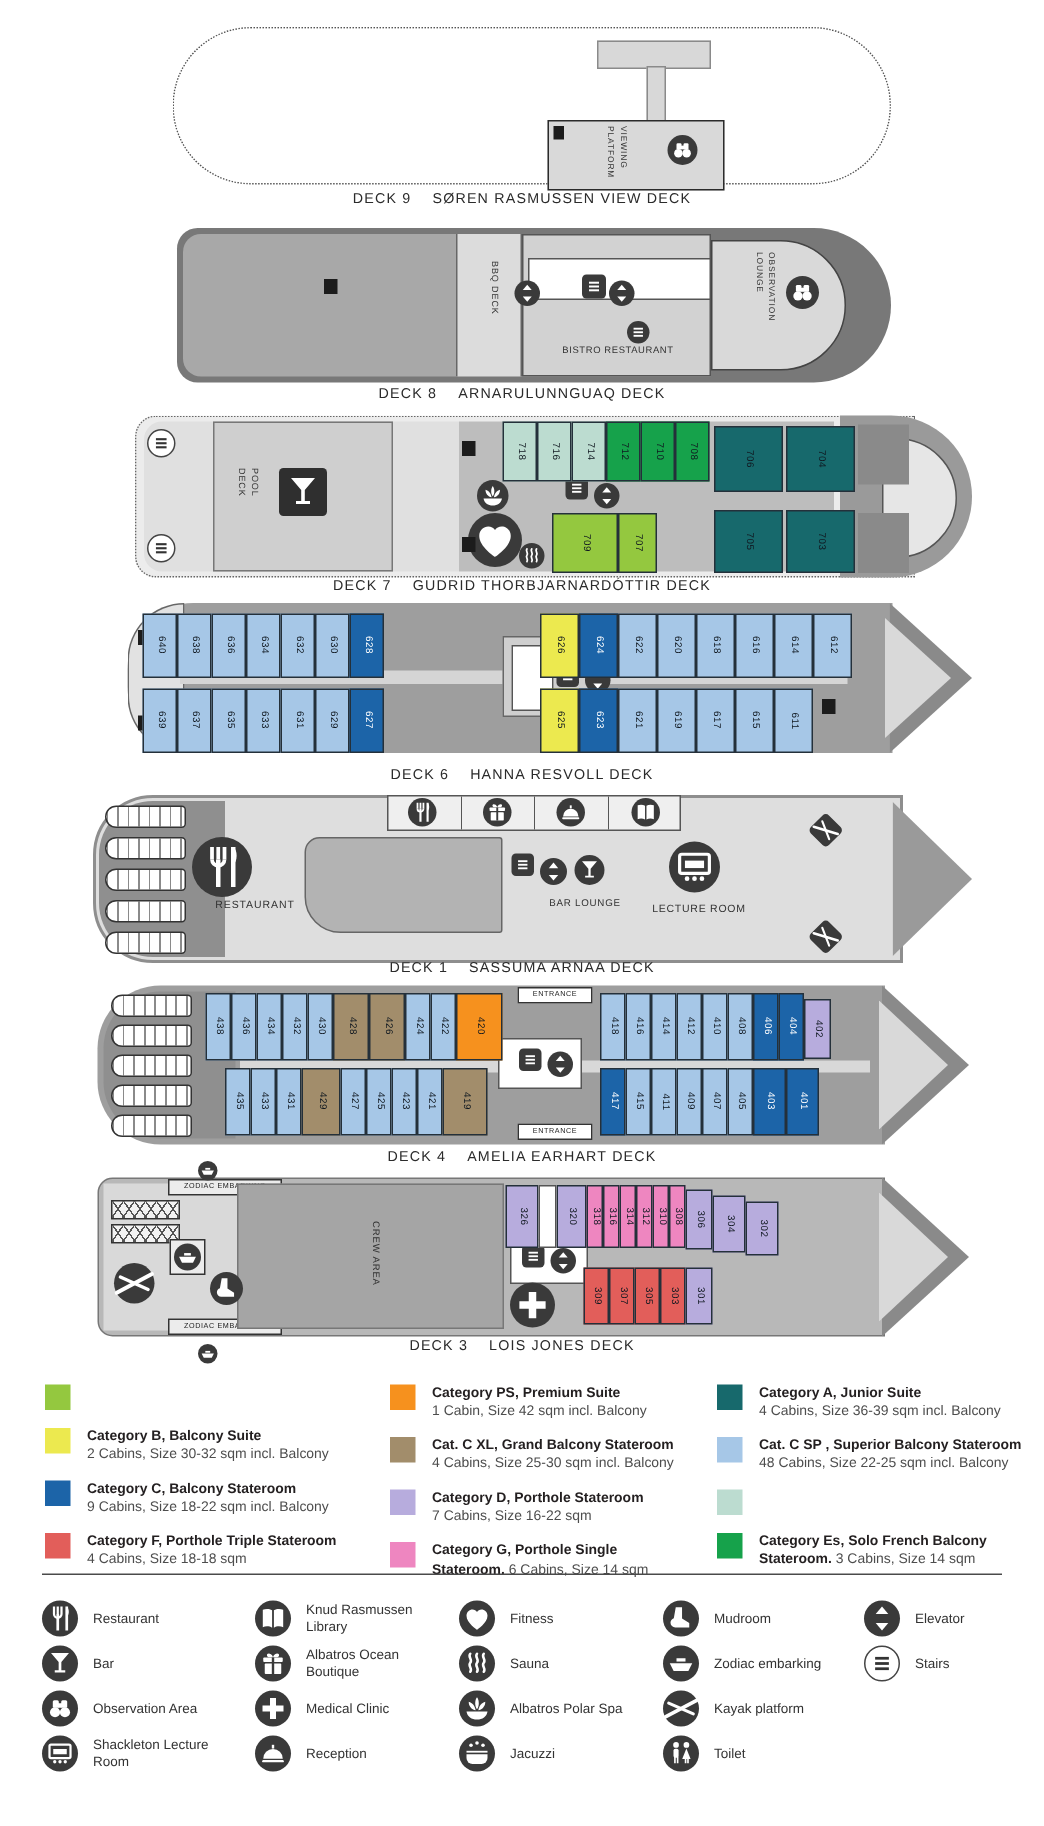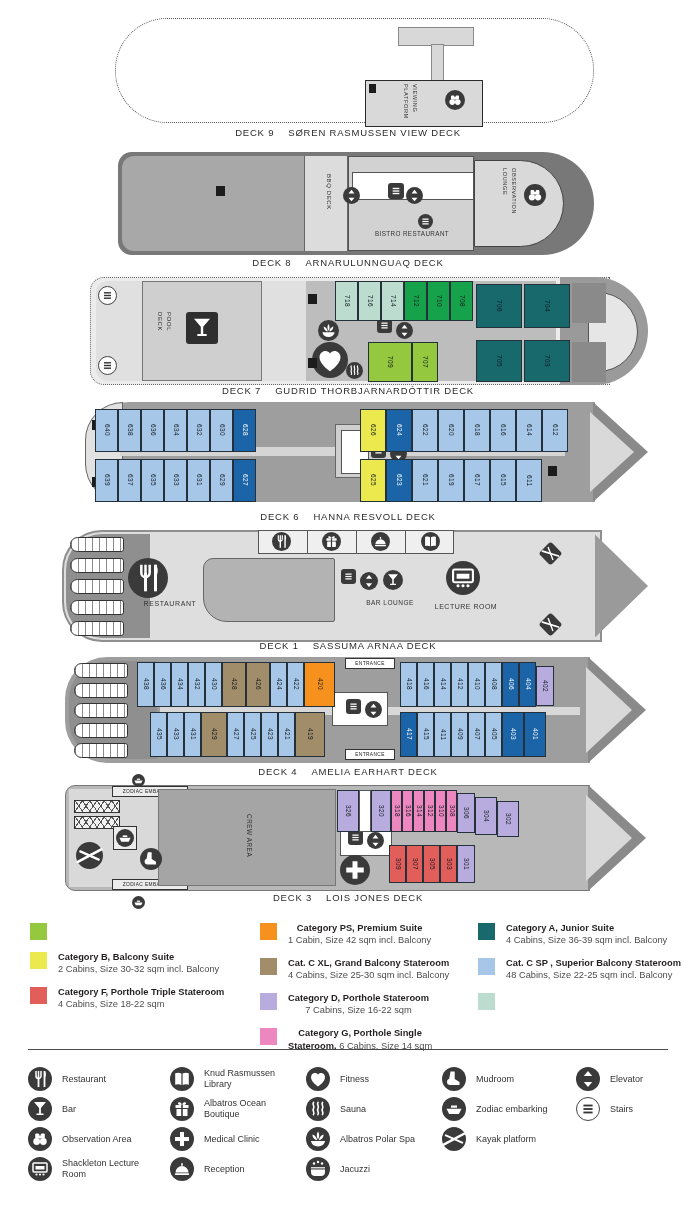--- a/index.html
+++ b/index.html
@@ -157,25 +157,29 @@
   <div class="abs" id="cat-legend" style="left:0;top:922px;">
       <div class="abs" style="left: 30px; top: 0px; width: 215px;">
         <div class="cat-item">
           <div class="cat-sw" style="background: rgb(148, 200, 63);"></div>
         </div>
         <div class="cat-item">
           <div class="cat-sw" style="background: rgb(236, 233, 79);"></div>
           <div class="cat-tx"><b>Category B, Balcony Suite</b><br><span class="ds">2 Cabins, Size 30-32 sqm incl. Balcony</span></div>
         </div>
         <div class="cat-item">
+          <div class="cat-sw" style="background: rgb(28, 100, 168);"></div>
+          <div class="cat-tx"><b>Category C, Balcony Stateroom</b><br><span class="ds">9 Cabins, Size 18-22 sqm incl. Balcony</span></div>
+        </div>
+        <div class="cat-item">
           <div class="cat-sw" style="background: rgb(226, 94, 90);"></div>
-          <div class="cat-tx"><b>Category F, Porthole Triple Stateroom</b><br><span class="ds">4 Cabins, Size 18-22 sqm</span></div>
-        </div>
-      </div>
-      <div class="abs" style="left: 260px; top: 0px; width: 215px; text-align: center;">
+          <div class="cat-tx"><b>Category F, Porthole Triple Stateroom</b><br><span class="ds">4 Cabins, Size 18-18 sqm</span></div>
+        </div>
+      </div>
+      <div class="abs" style="left: 260px; top: 0px; width: 215px;">
         <div class="cat-item">
           <div class="cat-sw" style="background: rgb(246, 145, 30);"></div>
           <div class="cat-tx"><b>Category PS, Premium Suite</b><br><span class="ds">1 Cabin, Size 42 sqm incl. Balcony</span></div>
         </div>
         <div class="cat-item">
           <div class="cat-sw" style="background: rgb(162, 141, 107);"></div>
           <div class="cat-tx"><b>Cat. C XL, Grand Balcony Stateroom</b><br><span class="ds">4 Cabins, Size 25-30 sqm incl. Balcony</span></div>
         </div>
         <div class="cat-item">
           <div class="cat-sw" style="background: rgb(183, 172, 221);"></div>
@@ -190,20 +194,24 @@
         <div class="cat-item">
           <div class="cat-sw" style="background: rgb(23, 105, 108);"></div>
           <div class="cat-tx"><b>Category A, Junior Suite</b><br><span class="ds">4 Cabins, Size 36-39 sqm incl. Balcony</span></div>
         </div>
         <div class="cat-item">
           <div class="cat-sw" style="background: rgb(166, 199, 231);"></div>
           <div class="cat-tx"><b>Cat. C SP , Superior Balcony Stateroom</b><br><span class="ds">48 Cabins, Size 22-25 sqm incl. Balcony</span></div>
         </div>
         <div class="cat-item">
           <div class="cat-sw" style="background: rgb(188, 220, 208);"></div>
+        </div>
+        <div class="cat-item">
+          <div class="cat-sw" style="background: rgb(22, 162, 75);"></div>
+          <div class="cat-tx"><b>Category Es, Solo French Balcony</b><br><b class="t2">Stateroom.</b> <span class="ds">3 Cabins, Size 14 sqm</span></div>
         </div>
       </div>
     </div>
   <div class="abs" style="left:28px;top:1049px;width:640px;height:1px;background:#4a4a4a;"></div>
   <div class="abs" id="fac-legend" style="left:0;top:1064px;">
       <div class="abs" style="left: 28px; top: 0px; width: 132px;">
         <div class="fac-item">
           <span class="icn" style="left: 0px; top: 0px; width: 24px; height: 24px; position: relative;">
             <svg viewBox="0 0 24 24" fill="none" stroke="#fff" stroke-width="1.5">
               <path d="M8 4v5M10.5 4v5M13 4v5"></path>
@@ -350,20 +358,35 @@
           <div class="fac-lb">Zodiac embarking</div>
         </div>
         <div class="fac-item">
           <span class="icn" style="left: 0px; top: 0px; width: 24px; height: 24px; position: relative;">
             <svg viewBox="0 0 24 24" fill="#fff">
               <rect x="-1" y="10.9" width="26" height="2.4" rx="1.2" transform="rotate(-28 12 12)"></rect>
               <rect x="2" y="11" width="20" height="2" rx="1" transform="rotate(24 12 12)"></rect>
             </svg>
           </span>
           <div class="fac-lb">Kayak platform</div>
+        </div>
+        <div class="fac-item">
+          <span class="icn" style="left: 0px; top: 0px; width: 24px; height: 24px; position: relative;">
+            <svg viewBox="0 0 24 24" fill="#fff">
+              <circle cx="8.7" cy="6.3" r="1.9"></circle>
+              <rect x="7" y="8.8" width="3.4" height="6" rx="1.2"></rect>
+              <rect x="7.4" y="14.2" width="1.1" height="4.3"></rect>
+              <rect x="9.2" y="14.2" width="1.1" height="4.3"></rect>
+              <circle cx="15.6" cy="6.3" r="1.9"></circle>
+              <path d="M15.6 8.6l2.8 7h-5.6z"></path>
+              <rect x="14.5" y="15.2" width="1.1" height="3.3"></rect>
+              <rect x="16.1" y="15.2" width="1.1" height="3.3"></rect>
+            </svg>
+          </span>
+          <div class="fac-lb">Toilet</div>
         </div>
       </div>
       <div class="abs" style="left: 576px; top: 0px; width: 132px;">
         <div class="fac-item">
           <span class="icn" style="left: 0px; top: 0px; width: 24px; height: 24px; position: relative;">
             <svg viewBox="0 0 24 24" fill="#fff">
               <path d="M12 4l4.2 5H7.8z"></path>
               <path d="M12 20l-4.2-5h8.4z"></path>
             </svg>
           </span>

